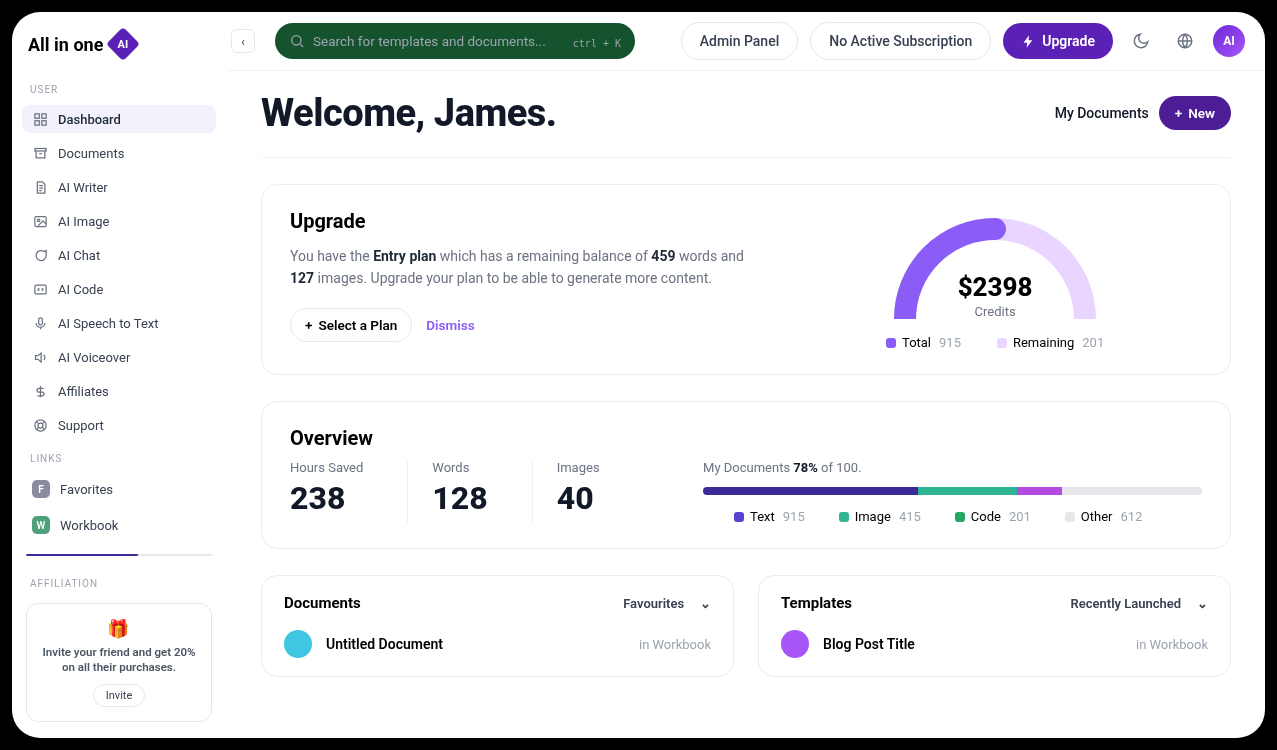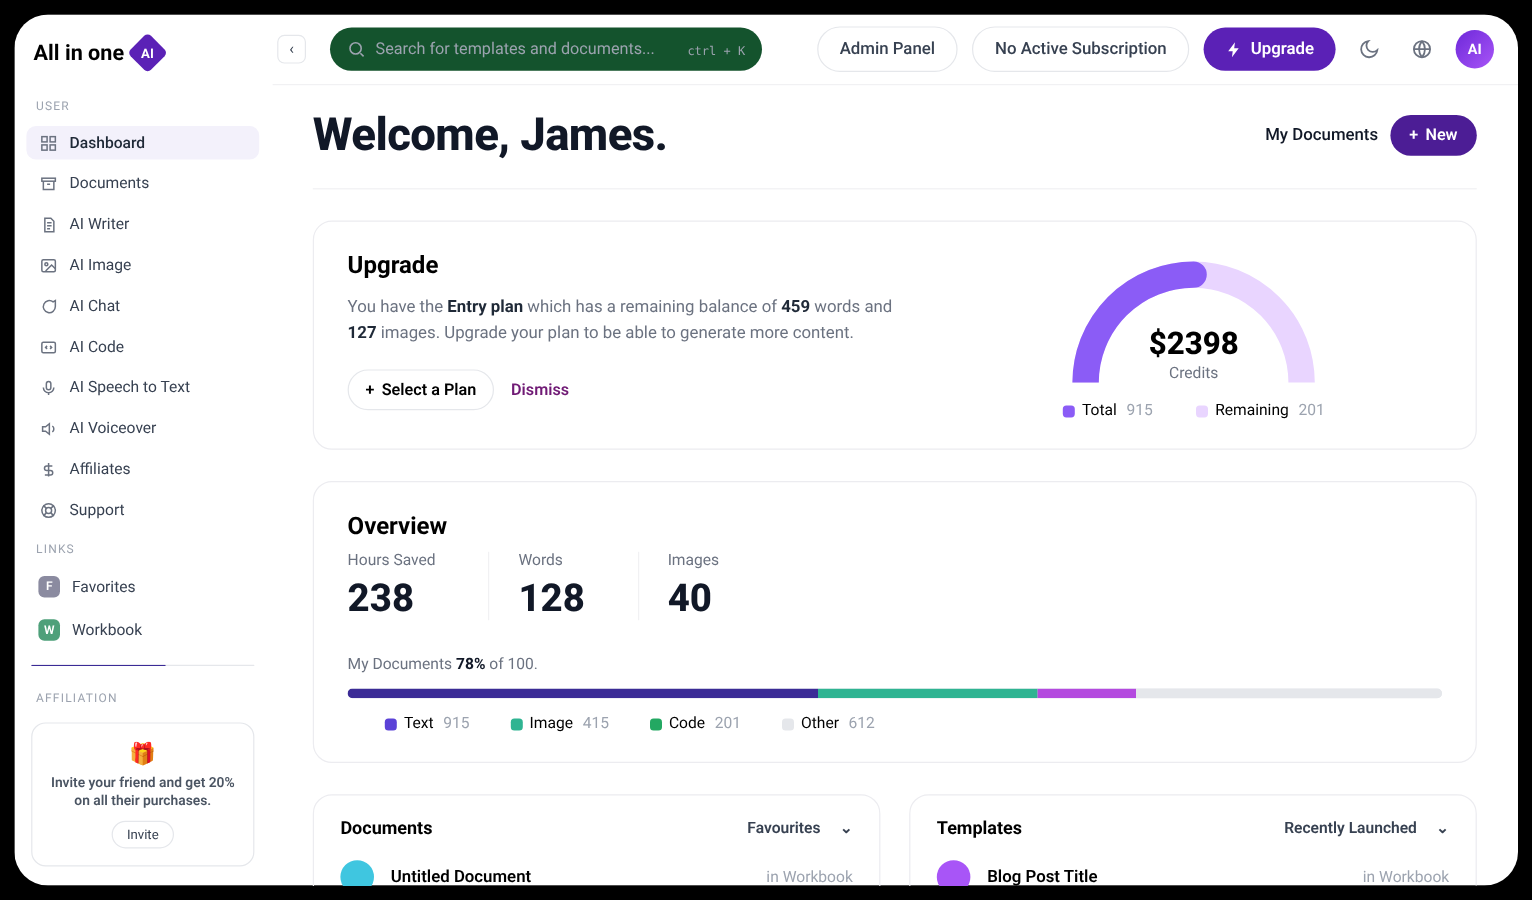--- a/index.html
+++ b/index.html
@@ -264,21 +264,21 @@
 .select-plan {
   border: 1px solid #e5e7eb;
   border-radius: 999px;
   padding: 8px 14px;
   font-size: 13.5px;
   font-weight: 600;
   display: inline-flex; gap: 6px; align-items: center;
   cursor: pointer;
 }
 .dismiss {
-  font-size: 13.5px; font-weight: 600; color: #701a75; cursor: pointer;
+  font-size: 13.5px; font-weight: 600; color: #8b5cf6; cursor: pointer;
 }
 
 .gauge-wrap {
   flex: 1;
   display: flex;
   flex-direction: column;
   align-items: center;
   justify-content: center;
 }
 .gauge {
@@ -296,21 +296,21 @@
 .gauge-center .lbl { font-size: 13px; color: #6b7280; margin-top: 2px; }
 .gauge-legend {
   display: flex; gap: 36px; margin-top: 16px;
   font-size: 13px;
 }
 .lg-item { display: flex; align-items: center; gap: 6px; }
 .sw { width: 10px; height: 10px; border-radius: 3px; display: inline-block; }
 .lg-item .num { color: #9ca3af; margin-left: 2px; }
 
 .overview-card h3 { font-size: 20px; font-weight: 700; margin-bottom: 10px; }
-.overview-grid { display: flex; gap: 30px; flex-direction: column; }
+.overview-grid { display: flex; gap: 30px; }
 .stats-row { display: flex; gap: 0; flex: 0 0 42%; }
 .stat { padding-right: 44px; border-right: 1px solid #f1f1f3; margin-right: 24px; }
 .stat:last-child { border-right: none; }
 .stat .slabel { font-size: 13px; color: #6b7280; }
 .stat .sval { font-size: 32px; font-weight: 800; color: #111827; margin-top: 4px; }
 
 .docs-meter { flex: 1; }
 .docs-meter .caption { font-size: 13px; color: #6b7280; }
 .docs-meter .caption b { color: #111827; font-weight: 700; }
 .bar {

